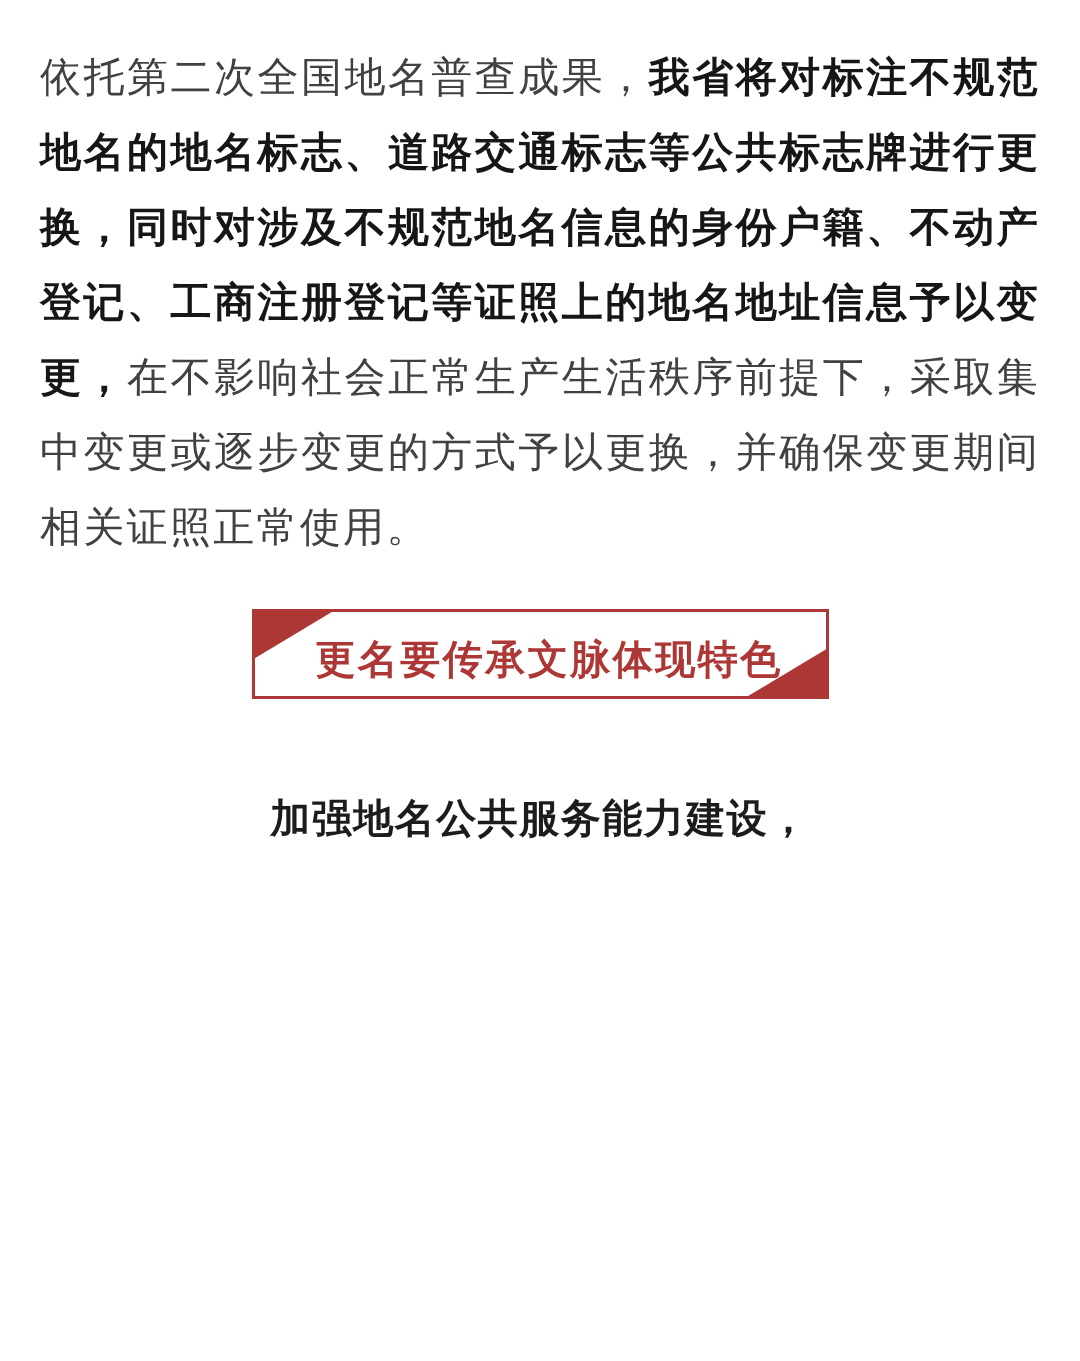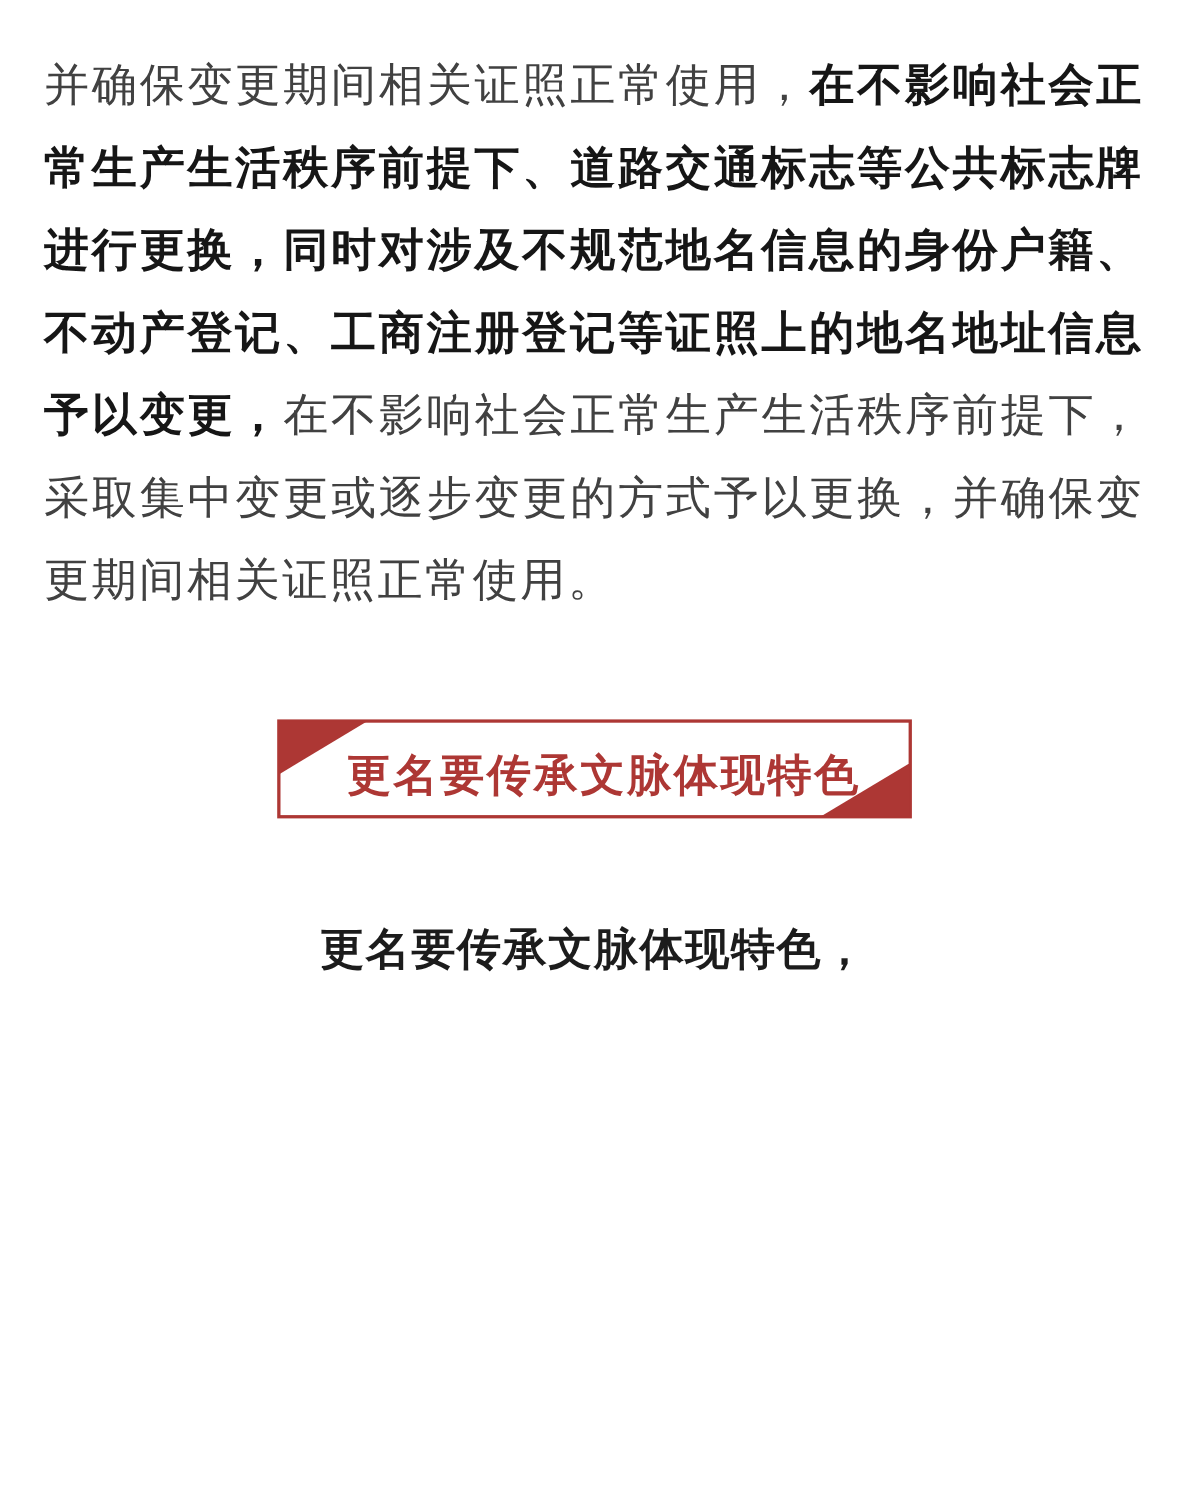--- a/index.html
+++ b/index.html
@@ -27,21 +27,21 @@
   .para1{margin-top:40px;}
   .para2{margin-top:81px;}
   .bold-run{
     font-weight:700;
     color:var(--bold-color);
   }
   .banner{
     position:relative;
     box-sizing:border-box;
     width:577px;height:90px;
-    margin:89px auto 0 auto;
+    margin:44px auto 0 auto;
     border:3px solid var(--accent);
     background:#ffffff;
     display:flex;align-items:center;justify-content:center;padding-left:18px;
   }
   .banner-label{
     font-size:40px;
     font-weight:700;
     letter-spacing:2.5px;
     color:var(--accent);
     margin-top:10px;
@@ -70,27 +70,27 @@
     letter-spacing:1.5px;
     color:#1c1c1c;
   }
 </style>
 </head>
 <body>
 
 <div class="page">
   <div class="content">
 
-    <p class="body-para para1"><span>并确保变更期间相关证照正常使用，</span><span class="bold-run">在不影响社会正常生产生活秩序前提下、道路交通标志等公共标志牌进行更换，同时对涉及不规范地名信息的身份户籍、不动产登记、工商注册登记等证照上的地名地址信息予以变更，</span><span>在不影响社会正常生产生活秩序前提下，采取集中变更或逐步变更的方式予以更换，并确保变更期间相关证照正常使用。</span></p>
+    <p class="body-para para1"><span>依托第二次全国地名普查成果，</span><span class="bold-run">我省将对标注不规范地名的地名标志、道路交通标志等公共标志牌进行更换，同时对涉及不规范地名信息的身份户籍、不动产登记、工商注册登记等证照上的地名地址信息予以变更，</span><span>在不影响社会正常生产生活秩序前提下，采取集中变更或逐步变更的方式予以更换，并确保变更期间相关证照正常使用。</span></p>
 
   </div>
 
   <div class="banner">
     <span class="tri tri-tl"></span>
     <span class="banner-label">更名要传承文脉体现特色</span>
     <span class="tri tri-br"></span>
   </div>
 
   <div class="question">
-    <div>更名要传承文脉体现特色，</div>
+    <div>加强地名公共服务能力建设，</div>
   </div>
 
 </div>
 
 </body></html>

